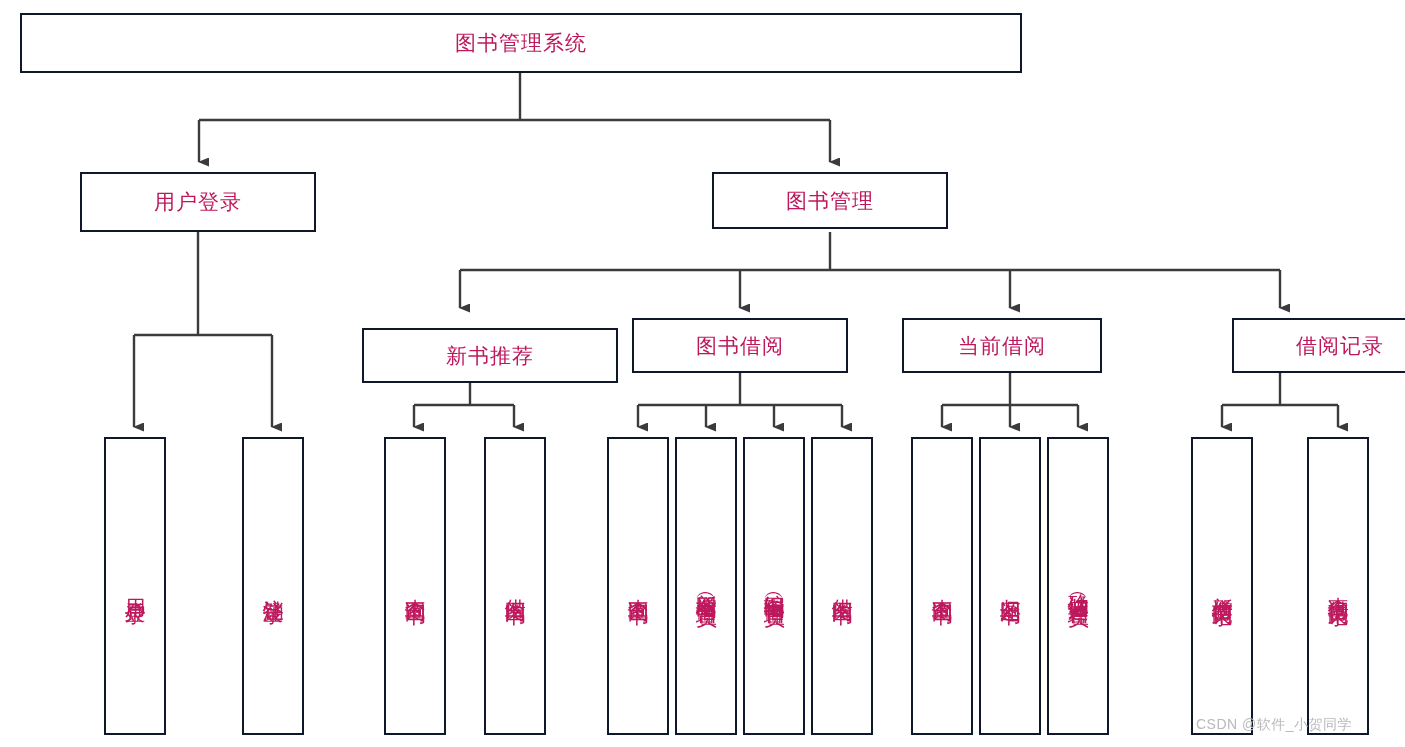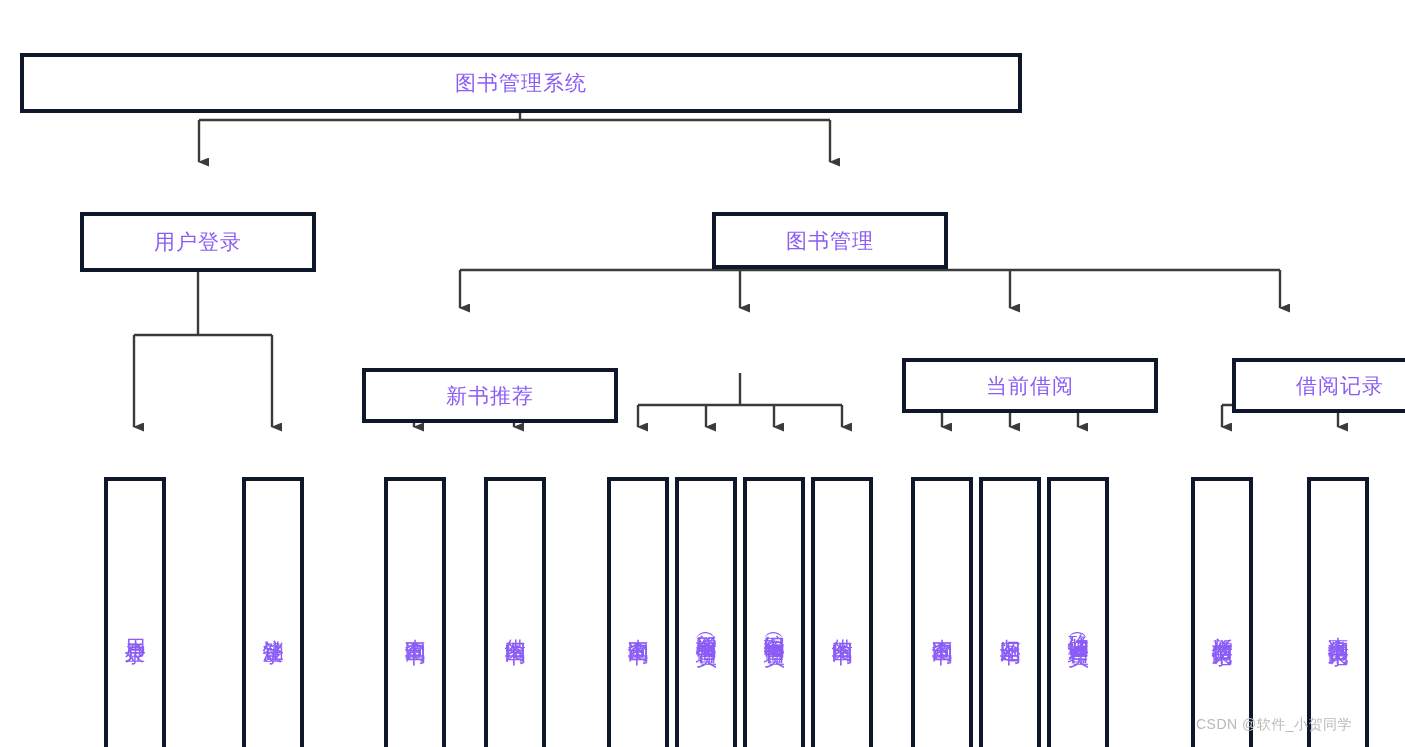--- a/index.html
+++ b/index.html
@@ -23,26 +23,25 @@
     left: 0;
     top: 0;
     width: 1405px;
     height: 747px;
     pointer-events: none;
   }
   .node {
     position: absolute;
     box-sizing: border-box;
     background: #ffffff;
-    border: 4px solid #0f172a;
+    border: 2px solid #0f172a;
     display: flex;
     align-items: center;
     justify-content: center;
-    color: #8b5cf6;
-    margin-top: 40px;
+    color: #be185d;
   }
   .node.horizontal {
     font-size: 21px;
     letter-spacing: 1px;
     line-height: 1.2;
   }
   .node.vertical {
     writing-mode: vertical-rl;
     text-orientation: upright;
     font-size: 21px;
@@ -126,21 +125,24 @@
   <div class="node horizontal" style="left:80px; top:172px; width:236px; height:60px;">
     <span>用户登录</span>
   </div>
   <div class="node horizontal" style="left:712px; top:172px; width:236px; height:57px;">
     <span>图书管理</span>
   </div>
 
   <div class="node horizontal" style="left:362px; top:328px; width:256px; height:55px;">
     <span>新书推荐</span>
   </div>
-  <div class="node horizontal" style="left:902px; top:318px; width:256px; height:55px;">
+  <div class="node horizontal" style="left:632px; top:318px; width:216px; height:55px;">
+    <span>图书借阅</span>
+  </div>
+  <div class="node horizontal" style="left:902px; top:318px; width:200px; height:55px;">
     <span>当前借阅</span>
   </div>
   <div class="node horizontal" style="left:1232px; top:318px; width:216px; height:55px;">
     <span>借阅记录</span>
   </div>
 
   <div class="node vertical" style="left:104px; top:437px; width:62px; height:298px;">
     <span class="vtext">用户登录</span>
   </div>
   <div class="node vertical" style="left:242px; top:437px; width:62px; height:298px;">

